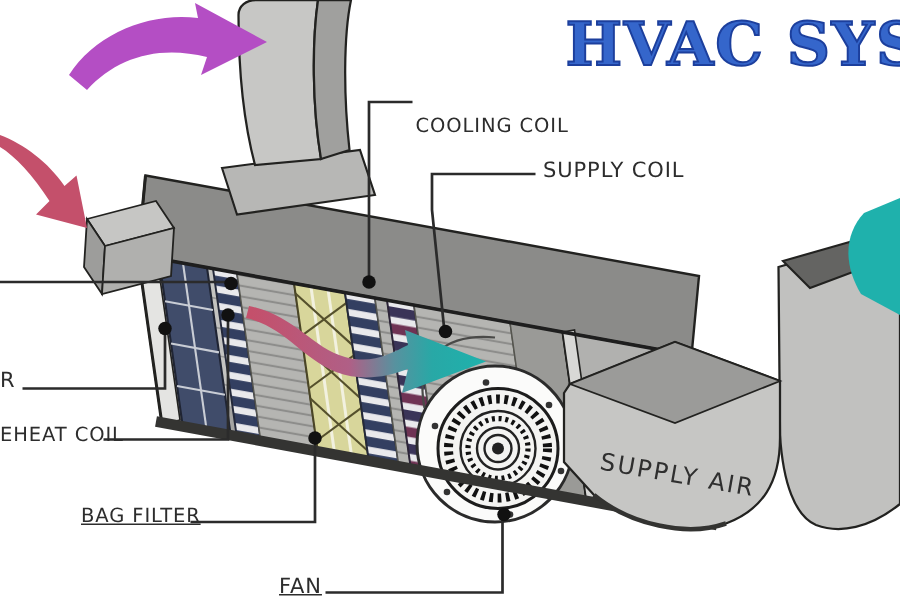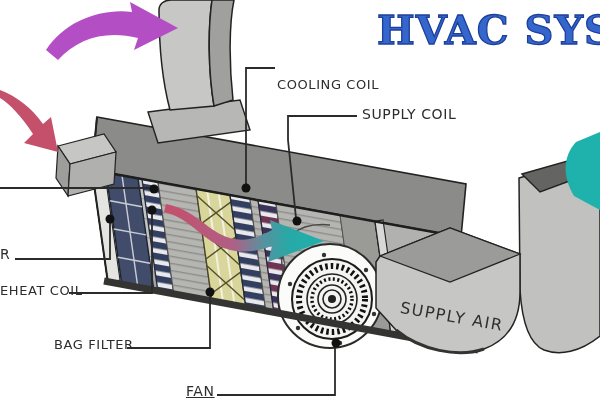--- a/index.html
+++ b/index.html
@@ -21,21 +21,21 @@
   .lbl-supply{
     position:absolute;left:402px;top:298px;font-size:16px;color:#2f2f2f;
     transform:rotate(10deg);transform-origin:left top;letter-spacing:1.5px;
     font-family:"DejaVu Sans",sans-serif;white-space:nowrap;
   }
   .l-urn{left:0;top:14px;font-size:16px;}
   .l-cool{left:277px;top:57px;font-size:13px;margin-top:20px;}
   .l-reheat{left:362px;top:106px;font-size:14px;}
   .l-r{left:0;top:246px;font-size:14px;}
   .l-eheat{left:0;top:283px;font-size:13px;text-align:right;}
-  .l-bag{left:54px;top:337px;font-size:13px;}
+  .l-bag{left:54px;top:337px;font-size:13px;text-decoration:underline;}
   .l-fan{left:186px;top:383px;font-size:14px;text-decoration:underline;}
 </style>
 </head>
 <body>
 
 <div class="stage">
 
 <svg width="600" height="400" viewBox="0 0 600 400">
   <defs>
     <linearGradient id="flow" x1="168" y1="0" x2="322" y2="0" gradientUnits="userSpaceOnUse">

